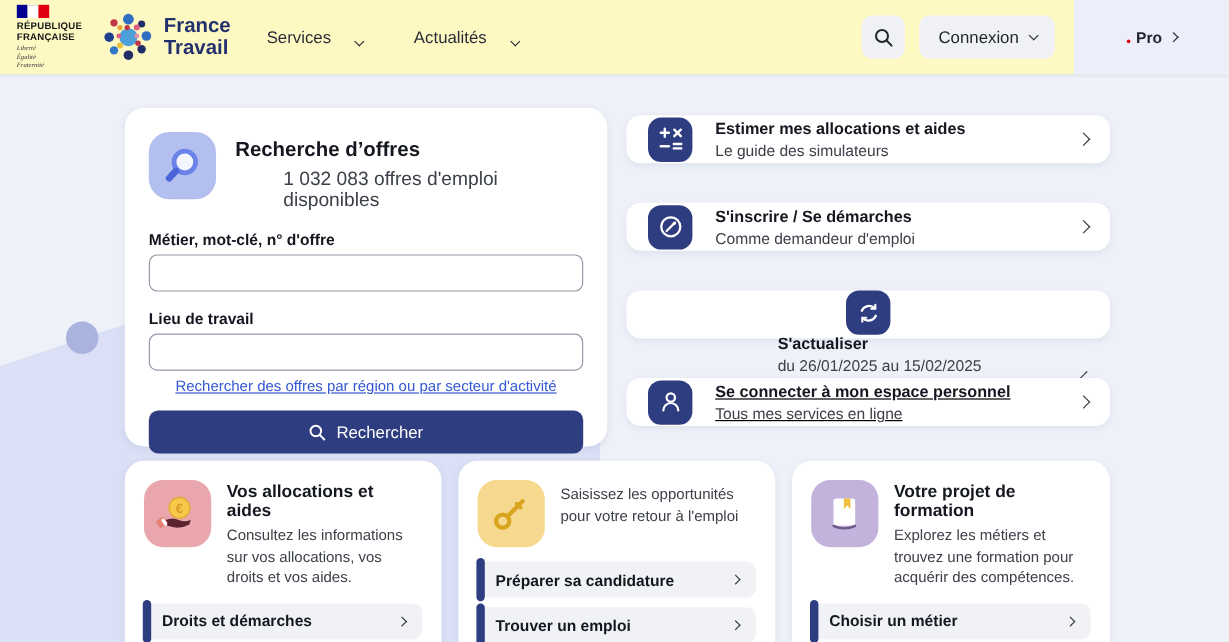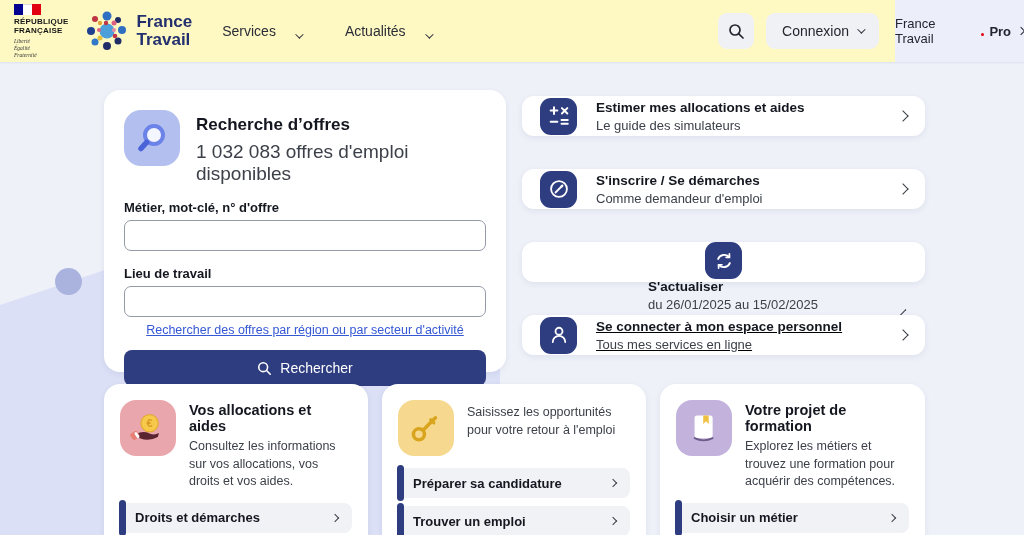--- a/index.html
+++ b/index.html
@@ -44,21 +44,21 @@
   
   .card { position:absolute; background:#fff; border-radius:16px; box-shadow:0 2px 6px rgba(40,50,100,.08); }
 
   
   .search-card { left:104px; top:90px; width:402px; height:282px; padding:20px; }
   .sc-head { display:flex; }
   .sc-icon { width:56px; height:56px; border-radius:17px; background:#b3bfee; flex:0 0 auto;
     display:flex; align-items:center; justify-content:center; }
   .sc-titles { margin-left:16px; padding-top:5px; }
   .sc-title { font-size:17px; font-weight:700; color:#14171f; }
-  .sc-sub { font-size:19px; color:#3c4049; margin-top:6px; }
+  .sc-sub { font-size:16px; color:#3c4049; margin-top:6px;margin-left:40px; }
   .field-label { font-size:13px; font-weight:700; color:#14171f; margin-top:15px; }
   .field-input { width:100%; height:31px; margin-top:5px; border:1px solid #949aa6; border-radius:7px;
     background:#fff; font-size:13px; padding:0 10px; font-family:inherit; }
   .sc-link { display:block; text-align:center; margin-top:6px; font-size:12.5px; color:#3558d4;
     text-decoration:underline; cursor:pointer; }
   .sc-btn { width:100%; height:36px; margin-top:13px; background:#2e3c80; border:none; border-radius:8px;
     color:#fff; font-size:14px; font-family:inherit; display:flex; align-items:center; justify-content:center;
     gap:8px; cursor:pointer; }
 
   
@@ -158,21 +158,20 @@
       <svg width="17" height="17" viewBox="0 0 17 17">
         <circle cx="7" cy="7" r="5" fill="none" stroke="#23262f" stroke-width="1.7"></circle>
         <line x1="10.8" y1="10.8" x2="15" y2="15" stroke="#23262f" stroke-width="1.7" stroke-linecap="round"></line>
       </svg>
     </button>
     <button class="connexion">
       <span>Connexion</span>
       <i class="chev down"></i>
     </button>
     <a class="pro">
-      <span>France Travail</span>
       <span class="dot"></span>
       <b>Pro</b>
       <i class="chev" style="transform:rotate(-45deg)"></i>
     </a>
   </div>
 </header>
 
 <section class="card search-card">
   <div class="sc-head">
     <div class="sc-icon">

